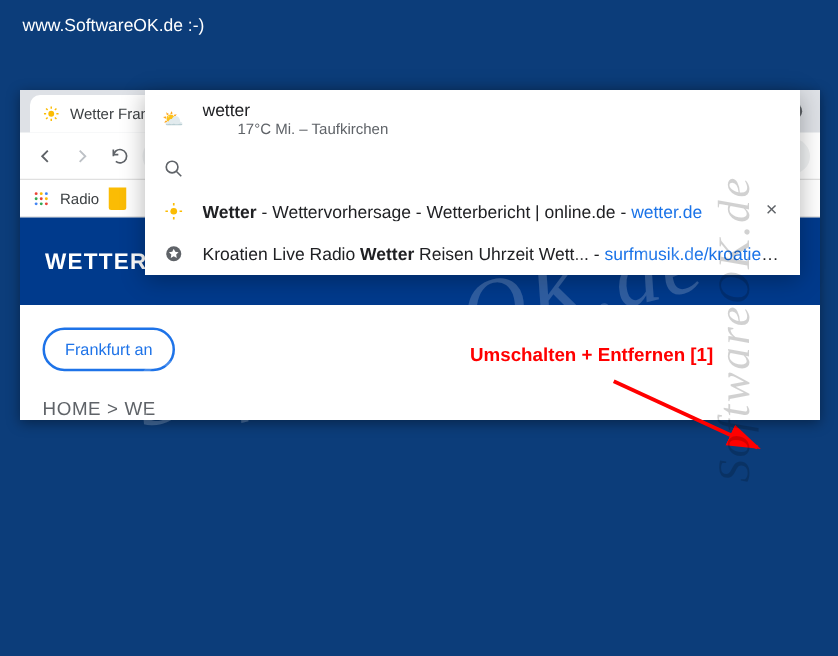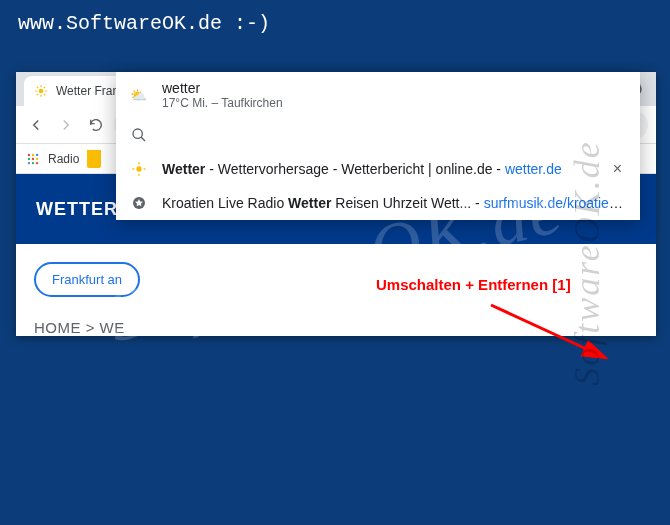--- a/index.html
+++ b/index.html
@@ -5,21 +5,21 @@
   * { box-sizing: border-box; margin: 0; padding: 0; }
   body {
     width: 670px; height: 525px;
     background: #0c3d7a;
     font-family: "Segoe UI", Arial, sans-serif;
     font-size: 13px;
     color: #202124;
     position: relative;
     overflow: hidden;
   }
-  .topbar { color: #fff; font-family: Liberation Mono, monospace; font-size: 20px; padding: 12px 18px; }
+  .topbar { color: #fff; font-family: Liberation Sans, sans-serif; font-size: 14px; padding: 12px 18px; }
   .browser {
     position: absolute;
     left: 16px; top: 72px;
     width: 640px;
     background: #fff;
     box-shadow: 0 2px 10px rgba(0,0,0,.4);
   }
   
   .tabstrip {
     height: 34px;
@@ -74,21 +74,21 @@
   
   .dropdown{
     position:absolute; left:116px; top:72px;
     width:524px;
     background:#fff;
     box-shadow:0 4px 18px rgba(0,0,0,.3);
   }
   .sug{display:flex;align-items:center;gap:14px;padding:8px 14px;font-size:14px;color:#202124;}
   .sug .ico{width:18px;height:18px;display:flex;align-items:center;justify-content:center;color:#5f6368;flex-shrink:0;}
   .sug .txt{flex:1;white-space:nowrap;overflow:hidden;text-overflow:ellipsis;}
-  .sub{font-size:12px;color:#5f6368;line-height:1.2;}
+  .sub{font-size:12px;color:#5f6368;line-height:1.2;margin-left:28px;}
   .urlpart{color:#1a73e8;text-align:right;}
   .removex{color:#5f6368;font-size:16px;padding:0 4px;cursor:pointer;}
   
   .anno{position:absolute;left:376px;top:276px;color:#ff0000;font-weight:700;font-size:15px;font-family:Arial,sans-serif;}
   .arrow{position:absolute;left:486px;top:300px;width:140px;height:70px;pointer-events:none;}
   
   .wm{position:absolute;left:50%;top:50%;transform:translate(-50%,-50%) rotate(-14deg);font-size:72px;font-style:italic;font-family:"Comic Sans MS",cursive;color:rgba(255,255,255,.18);white-space:nowrap;pointer-events:none;letter-spacing:2px;}
   .wm2{position:absolute;right:-40px;top:50%;transform:translateY(-50%) rotate(-90deg);font-size:36px;font-style:italic;font-family:"Comic Sans MS",cursive;color:rgba(0,0,0,.18);pointer-events:none;letter-spacing:2px;}
 </style>
 </head>

